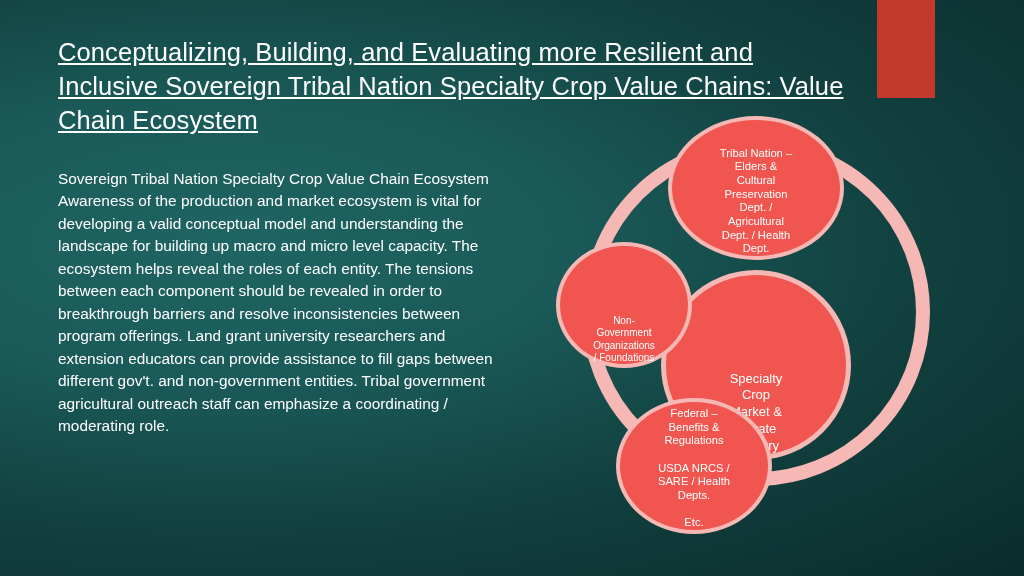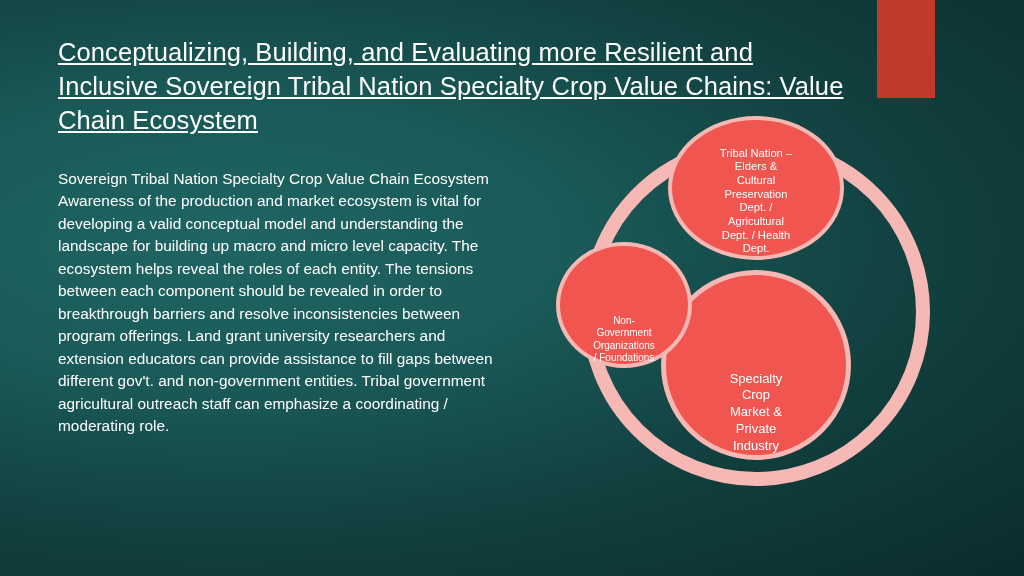--- a/index.html
+++ b/index.html
@@ -163,20 +163,31 @@
 Cultural
 Preservation
 Dept. /
 Agricultural
 Dept. /  Health
 Dept.</span>
     </div>
 
 
 
+    <div class="node node-bottom-left">
+      <span class="label">Federal –
+Benefits &amp;
+Regulations
+
+USDA NRCS /
+SARE / Health
+Depts.
+
+Etc.</span>
+    </div>
 
     <div class="node node-left">
       <span class="label">Non-
 Government
 Organizations
 / Foundations</span>
     </div>
 
   </div>
 </div>

